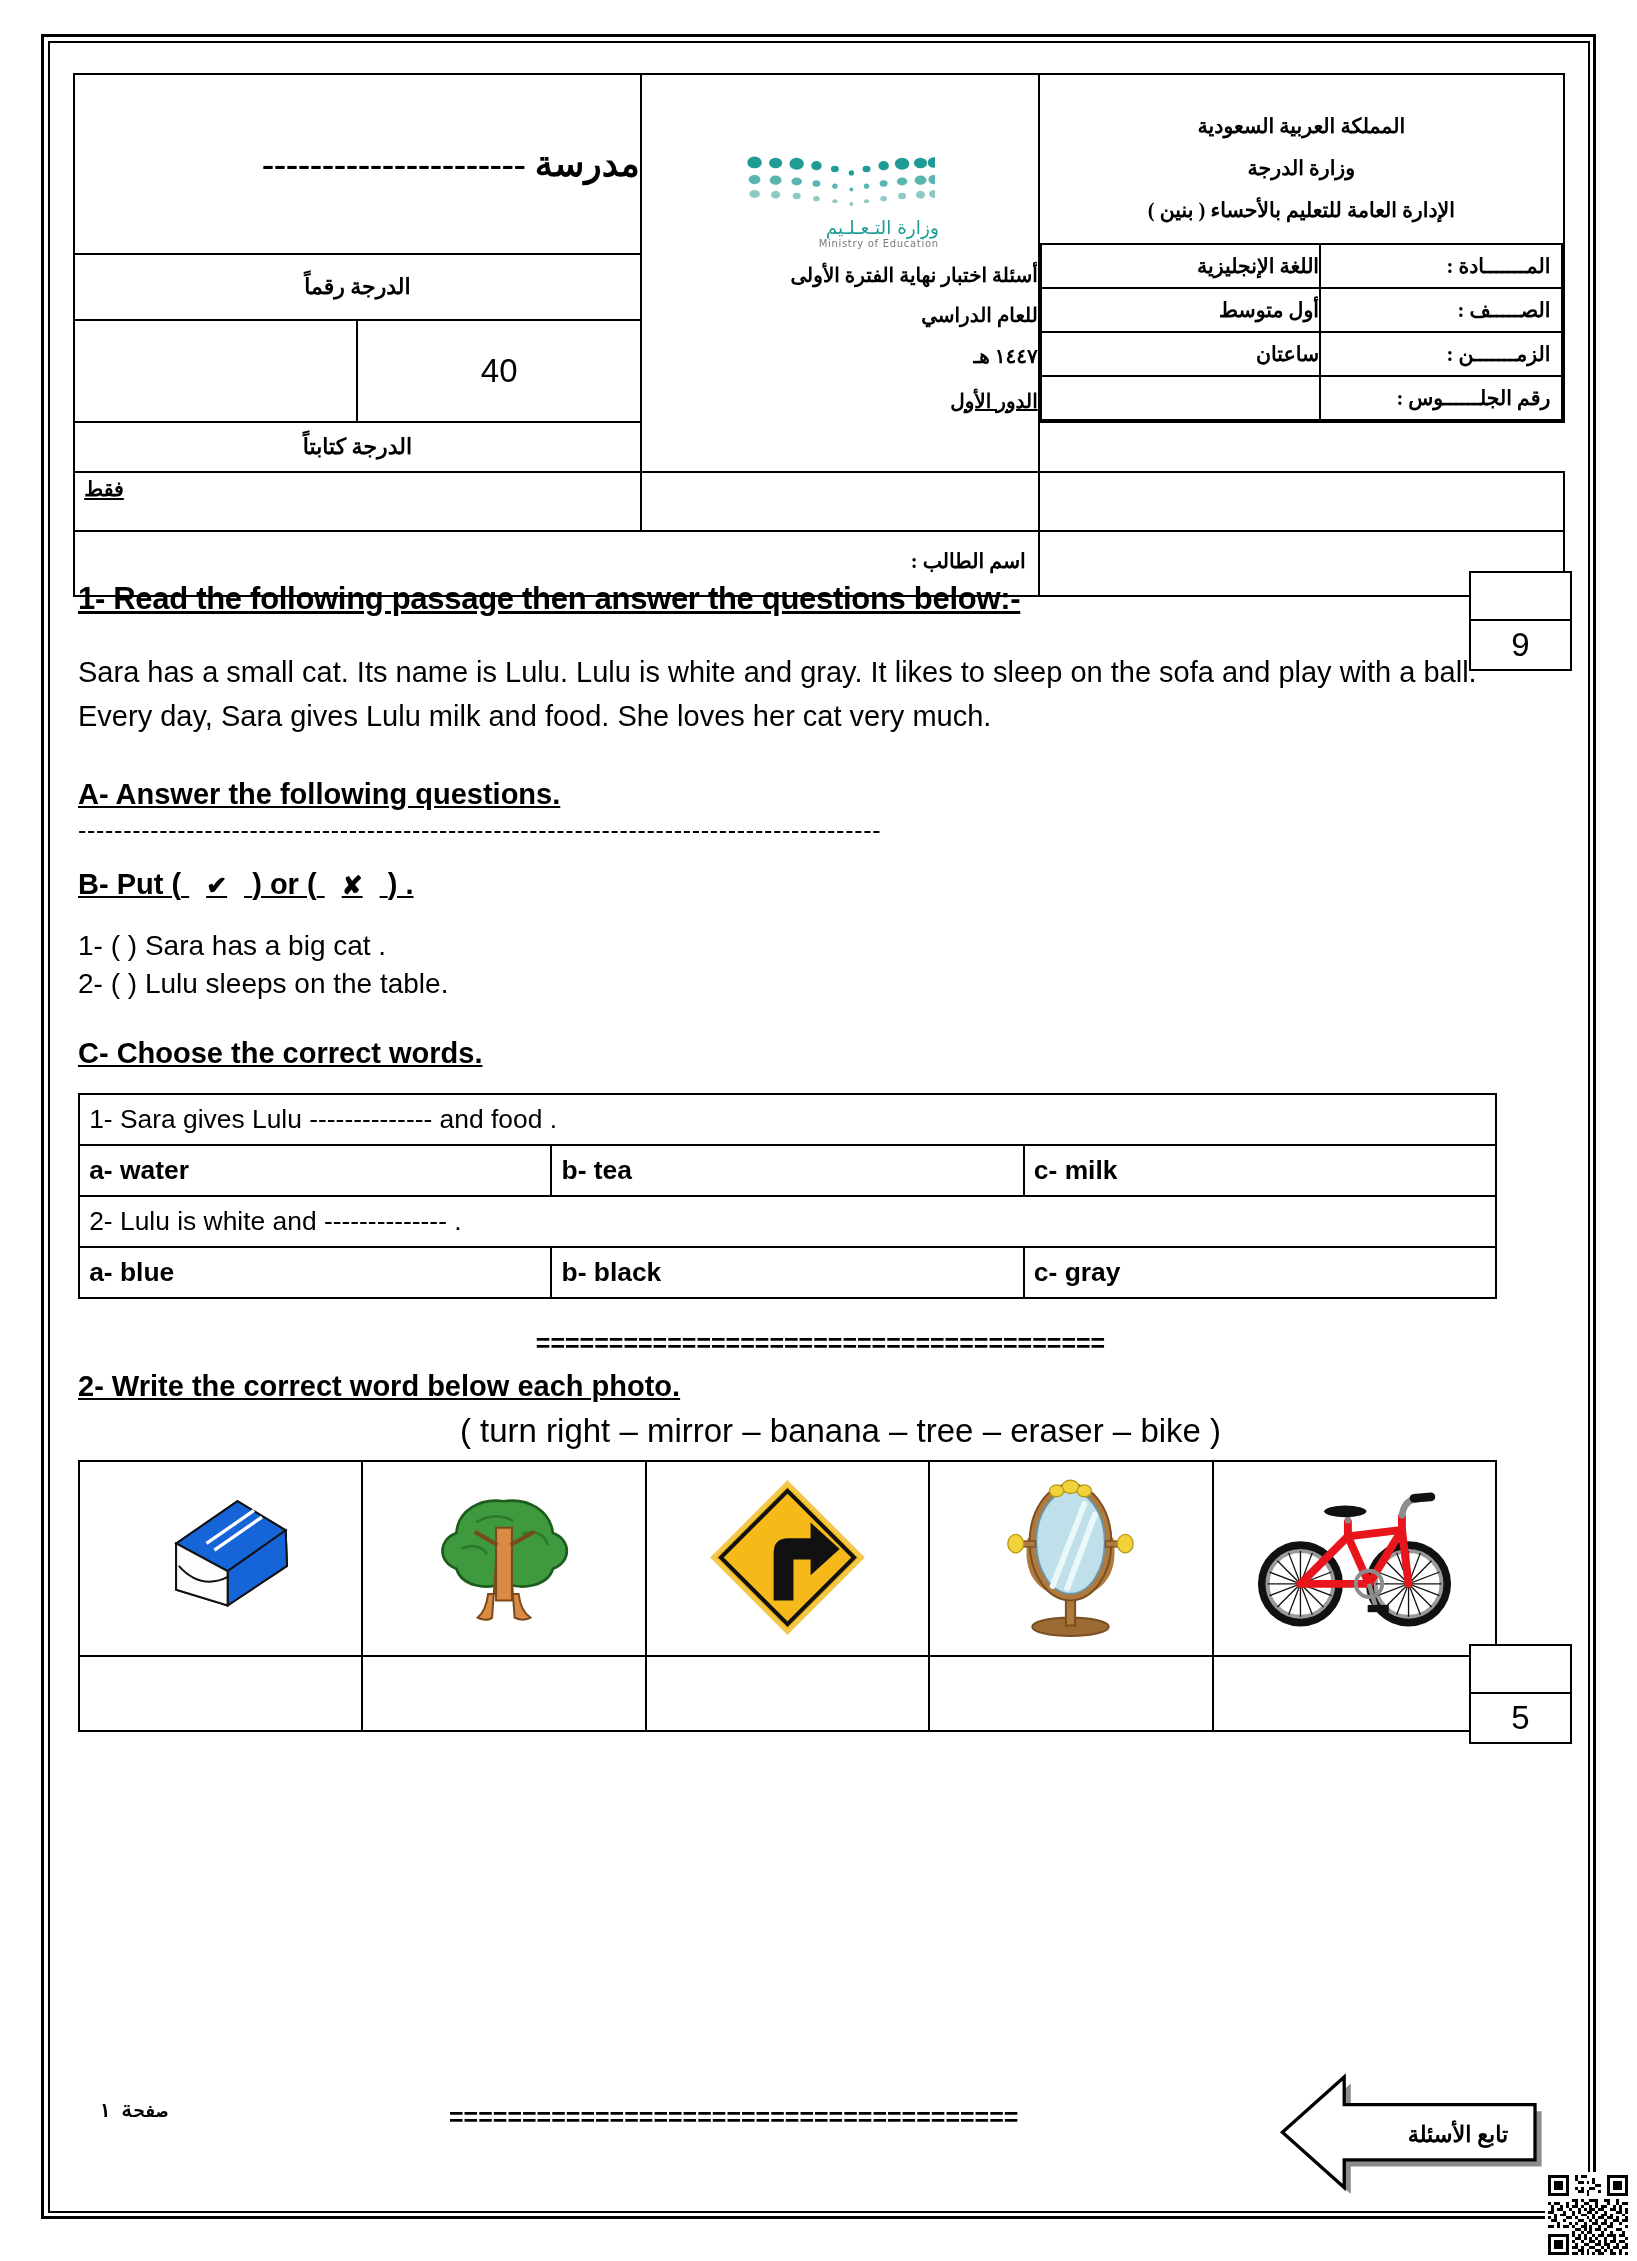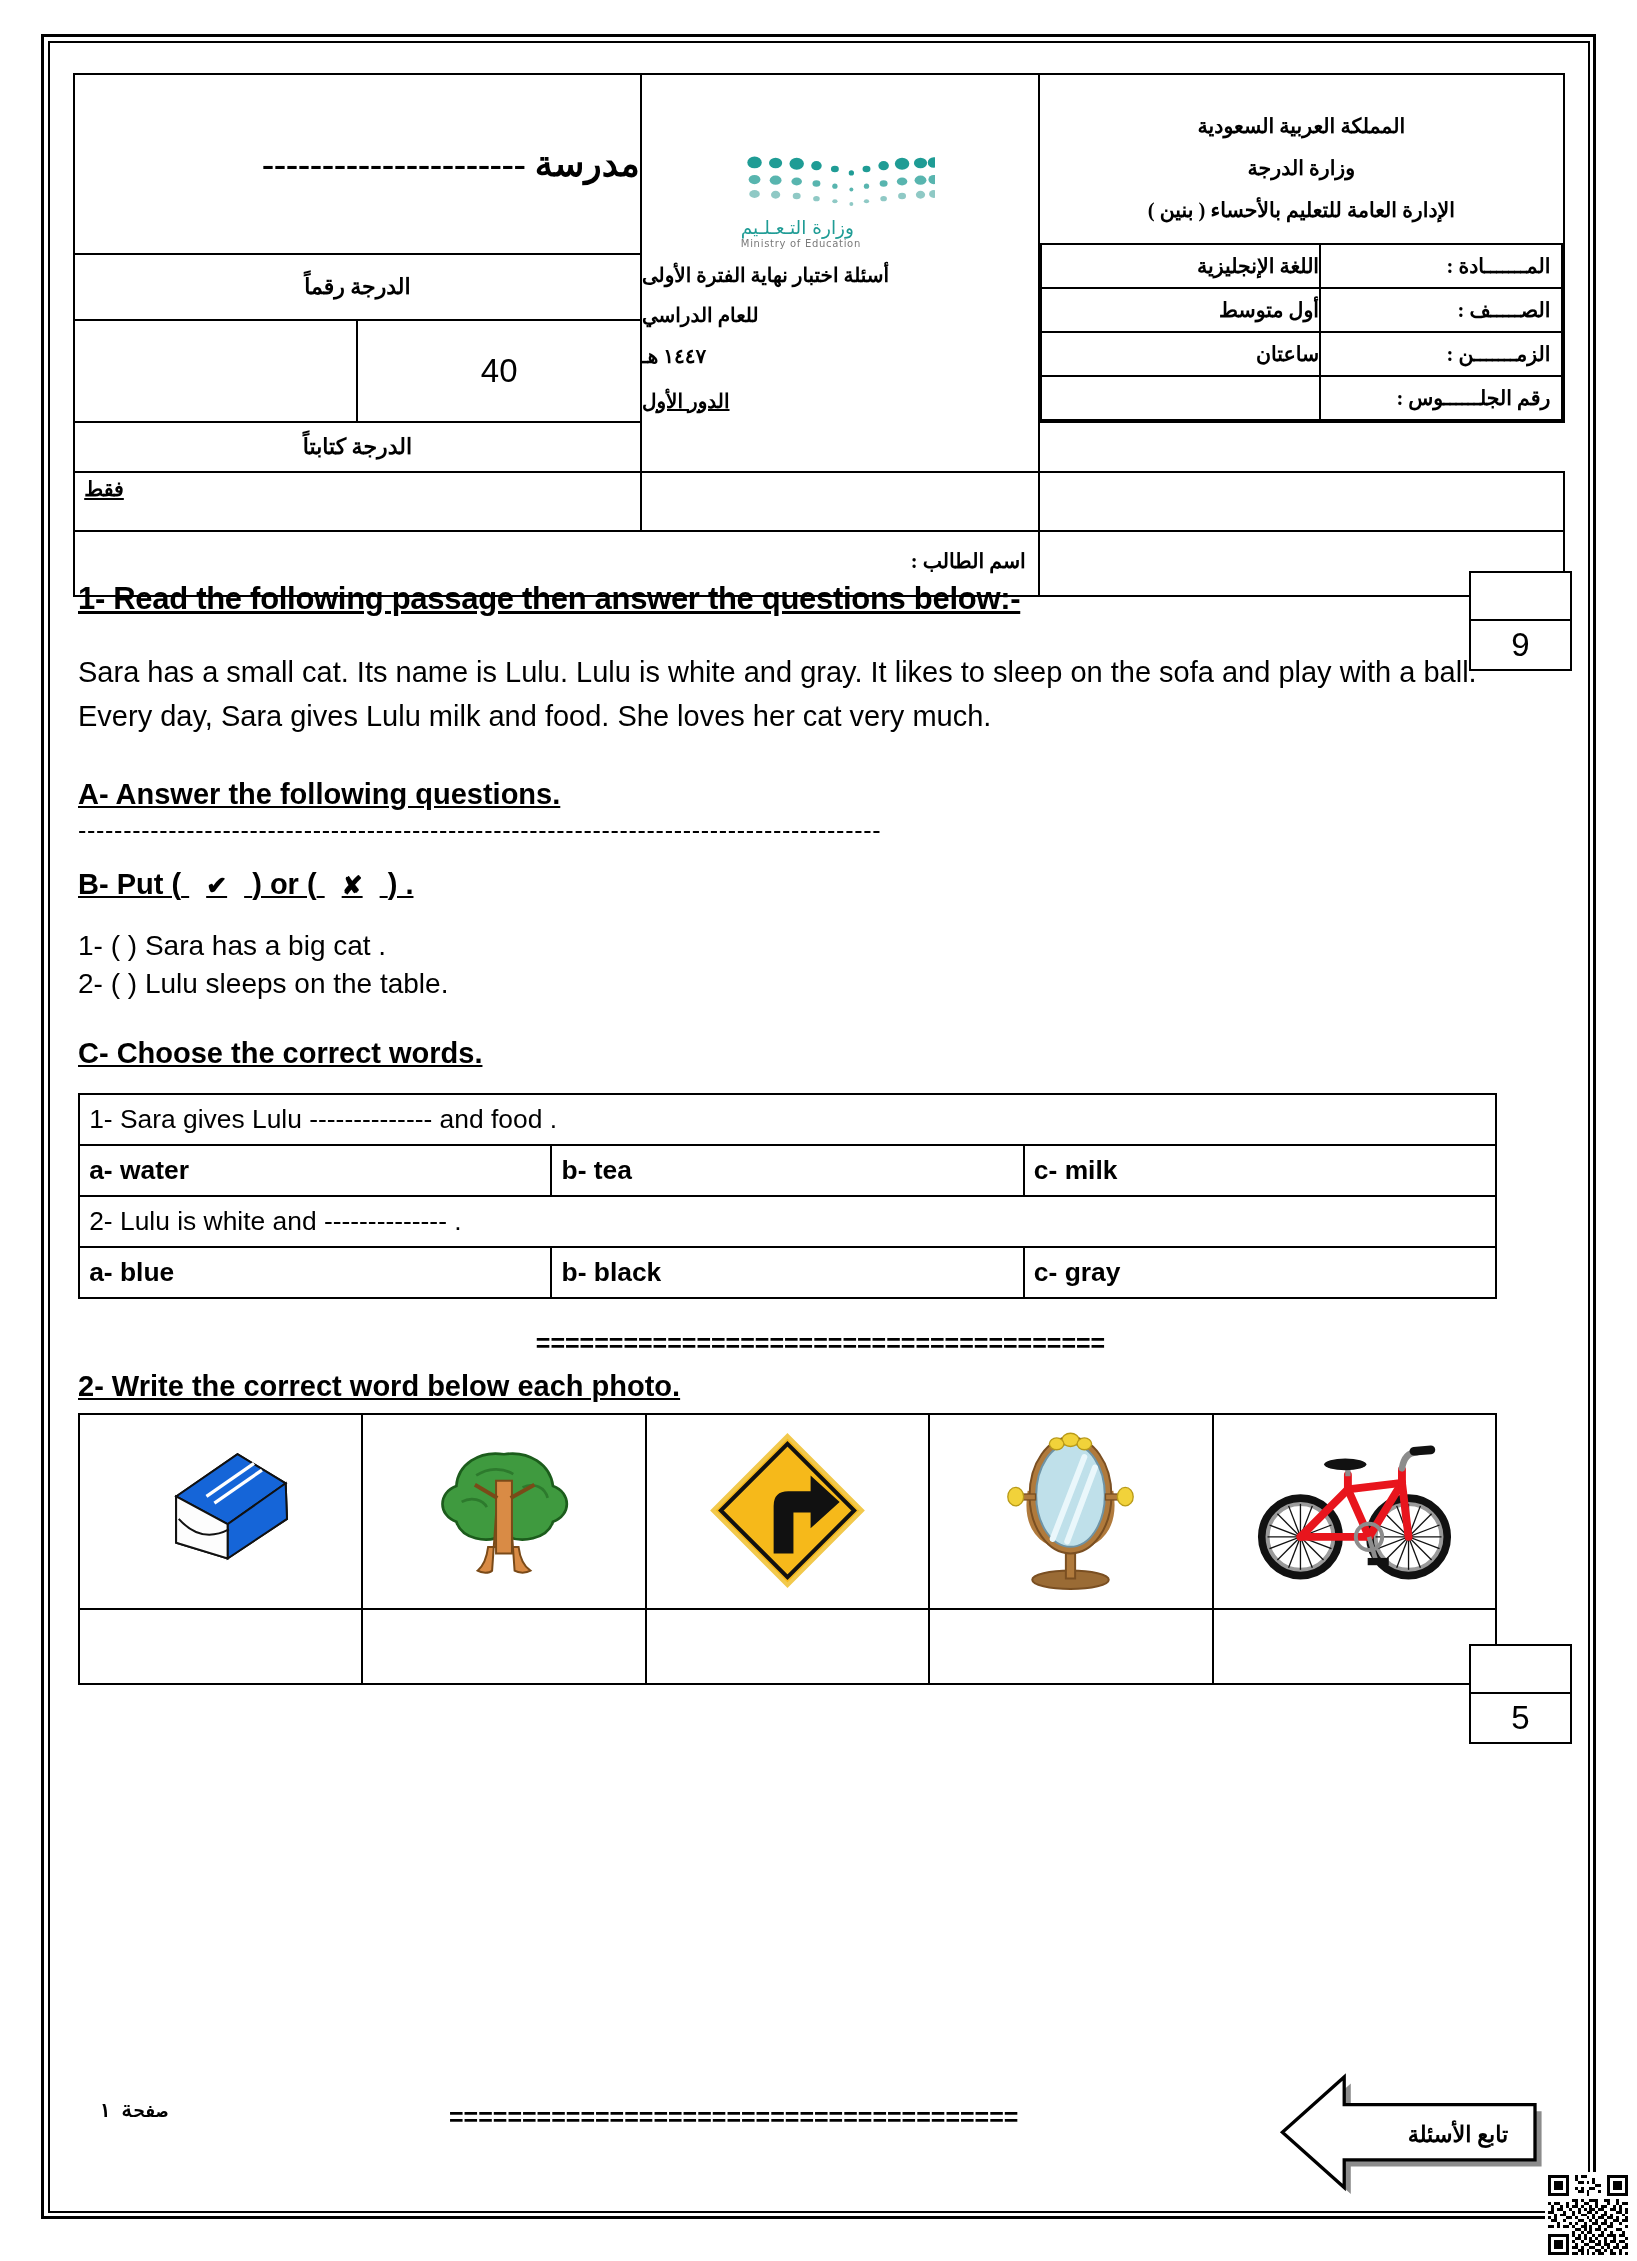--- a/index.html
+++ b/index.html
@@ -30,21 +30,21 @@
   .grade-num-cell{height:76px;}
   .grade-num{font-size:33px;text-align:center;font-family:"Liberation Sans",sans-serif;font-weight:normal;}
   .only-cell{height:57px;position:relative;}
   .only-wrap{position:relative;height:100%;}
   .only-inner{position:absolute;left:9.2px;top:4px;font-size:20.5px;font-weight:bold;
       text-decoration:underline;font-family:"Liberation Serif",serif;}
   .stu-cell{height:63px;position:relative;}
   .stu-txt{position:absolute;right:12px;top:17px;font-size:20.5px;font-weight:bold;
       direction:rtl;font-family:"Liberation Serif",serif;}
   
-  .mid-cell{vertical-align:top;text-align:left;}
+  .mid-cell{vertical-align:top;text-align:right;}
   .logo-wrap{margin:22.4px auto 6.6px auto;width:198px;}
   .logo-dots{display:block;margin:0 auto;}
   .logo-ar{font-size:18.5px;color:#1f9c95;font-family:"DejaVu Sans",sans-serif;
      letter-spacing:1.3px;direction:rtl;margin-top:1.3px;}
   .logo-en{font-size:10px;color:#7a7a7a;font-family:"DejaVu Sans",sans-serif;letter-spacing:0.7px;}
   .exam-line{font-size:20px;font-family:"Liberation Serif",serif;font-weight:bold;
      direction:rtl;margin:10.6px 0 0 0;line-height:1.5;}
   .exam-line.u{text-decoration:underline;margin-top:14.5px;}
   
   .rt-cell{vertical-align:top;height:100%;}
@@ -263,20 +263,21 @@
       <td class="opt">b- black</td>
       <td class="opt">c- gray</td>
     </tr>
   </tbody>
     </table>
 
   <div class="eqline">=======================================</div>
 
   <div class="sec-head" style="margin-top:12px;">2- Write the correct word below each photo.</div>
 
+  <div class="wordbank">( turn right – mirror – banana – tree – eraser – bike  )</div>
 
   <table class="pics">
     <tbody>
         <tr>
       <td class="img" style="width:20%">
         <svg width="198" height="132" viewBox="0 0 300 200">
           <polygon points="82,78 175,14 248,58 250,112 160,172 82,148" fill="#fff" stroke="#111" stroke-width="3"></polygon>
           <polygon points="82,78 175,14 248,58 160,120" fill="#1565d8" stroke="#111" stroke-width="3"></polygon>
           <polygon points="160,120 248,58 250,112 160,172" fill="#1565d8" stroke="#111" stroke-width="3"></polygon>
           <polygon points="82,78 160,120 160,172 82,148" fill="#fdfdfd" stroke="#111" stroke-width="3"></polygon>

